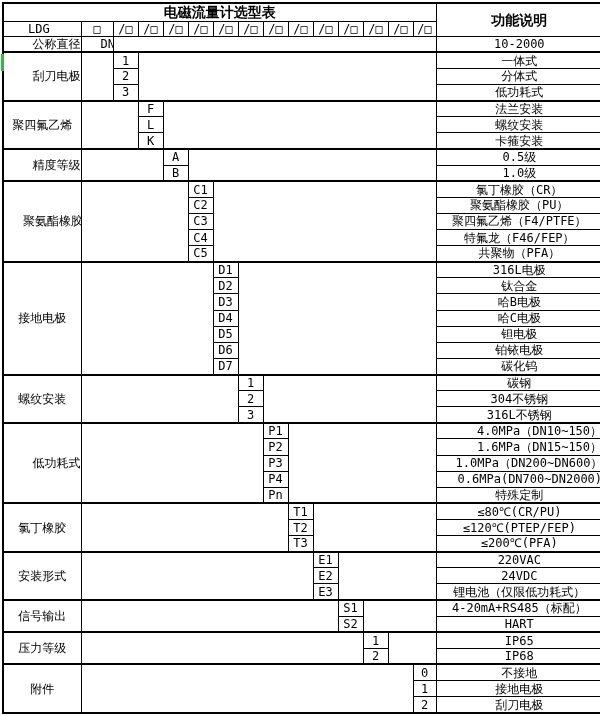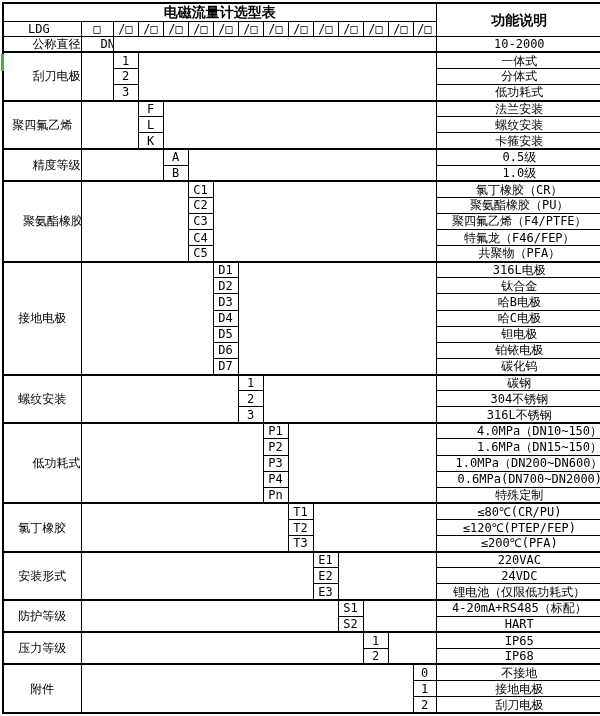--- a/index.html
+++ b/index.html
@@ -263,21 +263,21 @@
   <tr>
     <td class="code">E2</td>
     <td class="desc">24VDC</td>
   </tr>
   <tr>
     <td class="code">E3</td>
     <td class="desc">锂电池（仅限低功耗式）</td>
   </tr>
 
   <tr class="gs">
-    <td class="lbl" rowspan="2">防护等级</td>
+    <td class="lbl" rowspan="2">信号输出</td>
     <td class="emp" rowspan="2" colspan="10"></td>
     <td class="code">S1</td>
     <td class="emp" rowspan="2" colspan="3"></td>
     <td class="desc">4-20mA+RS485（标配）</td>
   </tr>
   <tr>
     <td class="code">S2</td>
     <td class="desc">HART</td>
   </tr>
 

